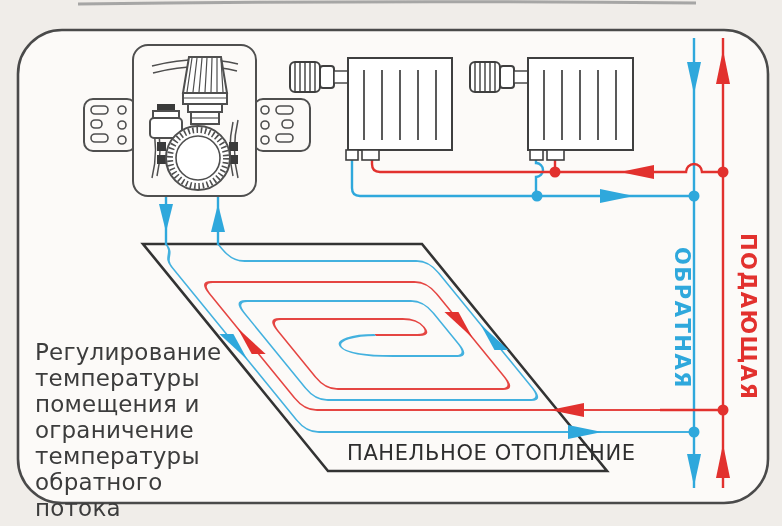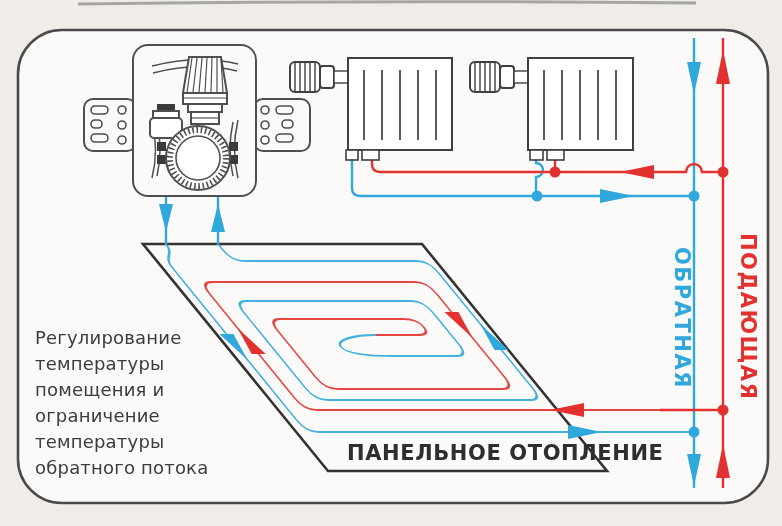--- a/index.html
+++ b/index.html
@@ -5,27 +5,27 @@
   html,body{margin:0;padding:0;}
   body{
     width:782px;height:526px;overflow:hidden;
     background:#f0ede9;
     font-family:"DejaVu Sans","Liberation Sans",sans-serif;
     position:relative;
   }
   .stage{position:absolute;left:0;top:0;width:782px;height:526px;}
   svg{position:absolute;left:0;top:0;}
   .annotation{
-    position:absolute;left:35px;top:325px;width:220px;
-    font-size:18px;line-height:26px;color:var(--ink,#3c3c3c);
+    position:absolute;left:35px;top:339px;width:220px;
+    font-size:23px;line-height:26px;color:var(--ink,#3c3c3c);
     white-space:pre-line;letter-spacing:.2px;
   }
   .panel-label{
     position:absolute;left:347px;top:441px;
-    font-size:21px;font-weight:700;letter-spacing:.6px;color:#2e2e2e;
+    font-size:21px;font-weight:400;letter-spacing:.6px;color:#2e2e2e;
     white-space:nowrap;
   }
   .vlabel{
     position:absolute;font-size:21px;font-weight:bold;letter-spacing:1.5px;
     white-space:nowrap;transform-origin:0 0;transform:rotate(90deg);
   }
   .vlabel.return{left:694px;top:247px;color:var(--ret,#2fa8dc);}
   .vlabel.supply{left:760px;top:233px;color:var(--sup,#e2312e);}
 </style>
 </head>

